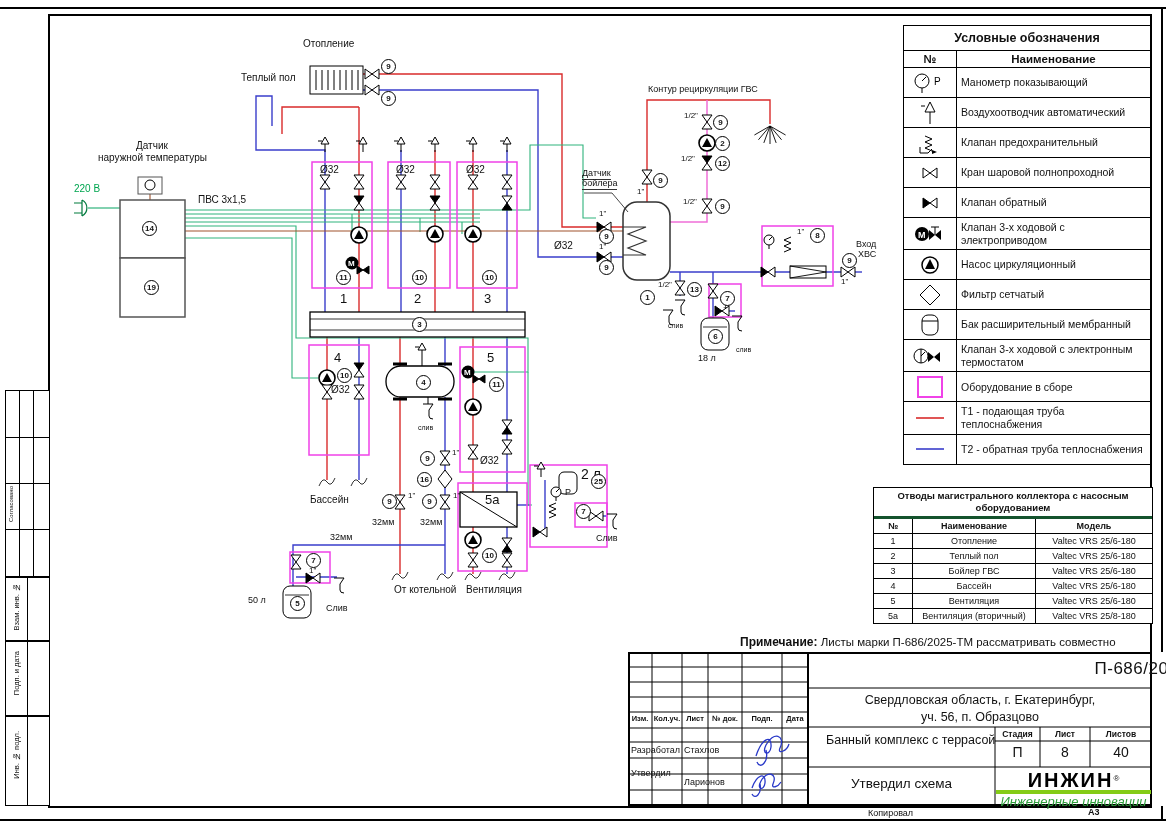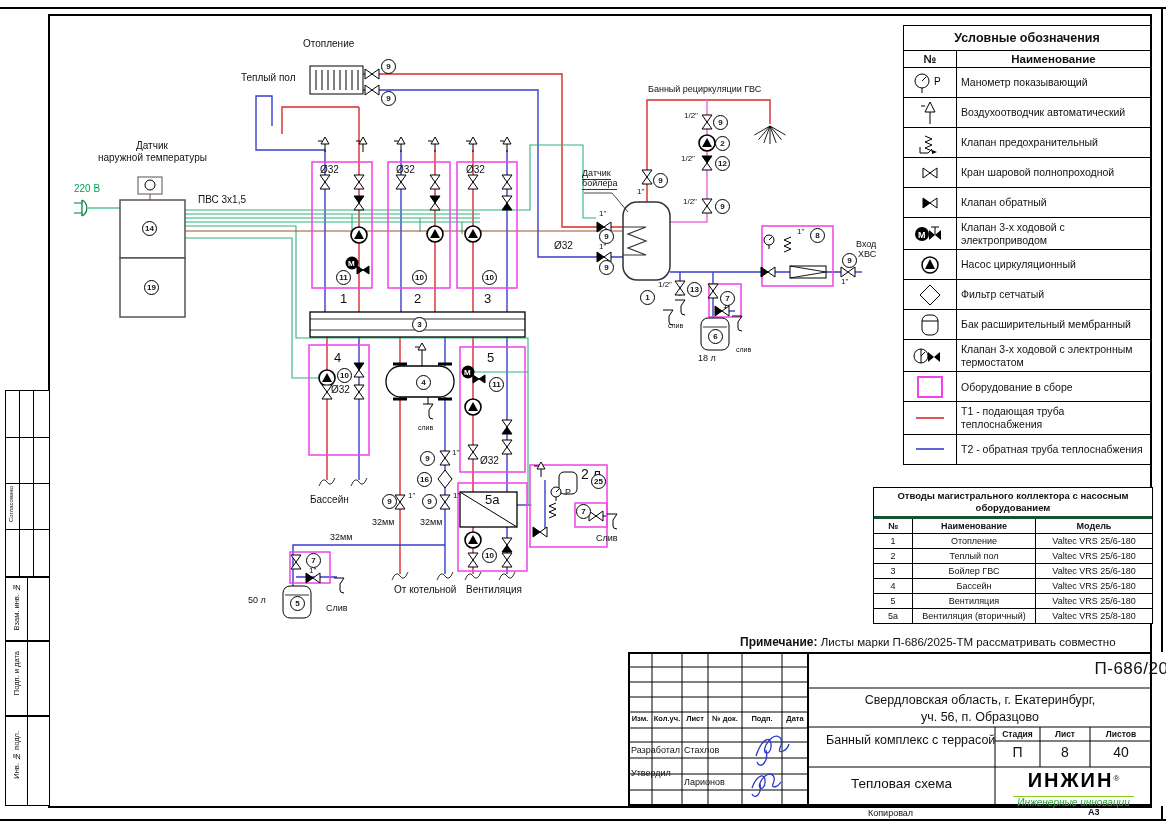--- a/index.html
+++ b/index.html
@@ -44,21 +44,21 @@
   .tb-obj{left:198px;top:80px;width:150px;text-align:center;font-size:12.5px;line-height:1.3}
   .tb-shname{left:180px;top:124px;width:187px;text-align:center;font-size:13.5px}
   .hcol{position:absolute;top:62px;font-size:7.5px;font-weight:bold;text-align:center}
   .role{position:absolute;left:3px;font-size:9px}
   .rname{position:absolute;left:56px;font-size:9px}
   .sc{position:absolute;font-size:8.5px;text-align:center;font-weight:bold}
   .sv{position:absolute;font-size:14px;text-align:center}
   .logo{position:absolute;left:367px;top:117px;width:157px;text-align:center}
   .logo .lg1{font-size:20px;font-weight:bold;letter-spacing:2px;color:#000}
   .logo .lgr{font-size:8px;vertical-align:super}
-  .logo .lg2{font-size:10px;font-style:italic;color:#2e9e3c;margin-top:-2px;border-top:1px solid #84cc16;display:inline-block;padding:0 4px}
+  .logo .lg2{font-size:13px;font-style:italic;color:#2e9e3c;margin-top:-2px;border-top:4px solid #84cc16;display:inline-block;padding:0 4px}
   
   .stbox{position:absolute;border:1.5px solid #000;background:#fff}
   .vlab{position:absolute;writing-mode:vertical-rl;transform:rotate(180deg);font-size:7.5px;white-space:nowrap}
   .stline{position:absolute;background:#000}
   .bf{position:absolute;font-size:9px}
 </style>
 </head>
 <body>
 
 <div class="sheet">
@@ -311,21 +311,21 @@
       <path d="M663,310 H673 L669,316 V322 q0,3 4,3" fill="none" stroke="#000"></path>
     </svg>
 
   <div id="dlabels">
       <div class="lab" style="left: 303px; top: 38px;">Отопление</div>
       <div class="lab" style="left: 241px; top: 72px;">Теплый пол</div>
       <div class="lab" style="left: 136px; top: 140px;">Датчик</div>
       <div class="lab" style="left: 98px; top: 152px;">наружной температуры</div>
       <div class="lab green" style="left: 74px; top: 183px;">220 В</div>
       <div class="lab" style="left: 198px; top: 194px;">ПВС 3х1,5</div>
-      <div class="lab" style="left: 648px; top: 85px; font-size: 9px;">Банный рециркуляции ГВС</div>
+      <div class="lab" style="left: 648px; top: 85px; font-size: 9px;">Контур рециркуляции ГВС</div>
       <div class="lab u" style="left: 582px; top: 169px; font-size: 9px;">Датчик</div>
       <div class="lab u" style="left: 582px; top: 179px; font-size: 9px;">бойлера</div>
       <div class="lab" style="left: 320px; top: 164px;">Ø32</div>
       <div class="lab" style="left: 396px; top: 164px;">Ø32</div>
       <div class="lab" style="left: 466px; top: 164px;">Ø32</div>
       <div class="lab" style="left: 554px; top: 240px;">Ø32</div>
       <div class="lab" style="left: 331px; top: 384px;">Ø32</div>
       <div class="lab" style="left: 480px; top: 455px;">Ø32</div>
       <div class="lab" style="left: 856px; top: 240px; font-size: 9px;">Вход</div>
       <div class="lab" style="left: 858px; top: 250px; font-size: 9px;">ХВС</div>
@@ -597,21 +597,21 @@
         <path d="M0,138 H180" stroke="#000"></path>
         <path d="M180,36 H524 M180,75 H524" stroke="#000"></path>
         <path d="M367,75 V154 M412,75 V115 M462,75 V115" stroke="#000"></path>
         <path d="M367,89 H524 M180,115 H524" stroke="#000"></path>
         <path d="M128,104 c6,-18 16,-22 15,-9 c-1,9 -10,8 -5,-2 c7,-14 20,-10 14,3 c-3,7 7,3 9,-4 M138,98 c3,12 -6,20 -9,12" fill="none" stroke="#2838c8" stroke-width="1.3"></path>
         <path d="M124,136 c5,-14 14,-16 13,-5 c-1,8 -9,7 -4,-2 c6,-11 17,-8 12,3 c-2,5 5,3 8,-2 M132,132 c2,10 -5,16 -8,10" fill="none" stroke="#2838c8" stroke-width="1.3"></path>
       </svg>
     <div class="t tb-code">П-686/2025-ТМ</div>
     <div class="t tb-loc"><span>Свердловская область, г. Екатеринбург,</span><br><span>уч. 56, п. Образцово</span></div>
     <div class="t tb-obj">Банный комплекс с террасой</div>
-    <div class="t tb-shname">Тепловая схема</div>
+    <div class="t tb-shname">Утвердил схема</div>
     <div id="tb-cols">
         <div class="hcol" style="left: 0px; width: 24px;">Изм.</div>
         <div class="hcol" style="left: 24px; width: 30px;">Кол.уч.</div>
         <div class="hcol" style="left: 54px; width: 26px;">Лист</div>
         <div class="hcol" style="left: 80px; width: 34px;">№ док.</div>
         <div class="hcol" style="left: 114px; width: 40px;">Подп.</div>
         <div class="hcol" style="left: 154px; width: 26px;">Дата</div>
       </div>
     <div id="tb-roles">
         <div class="role" style="top: 93px;">Разработал</div>

